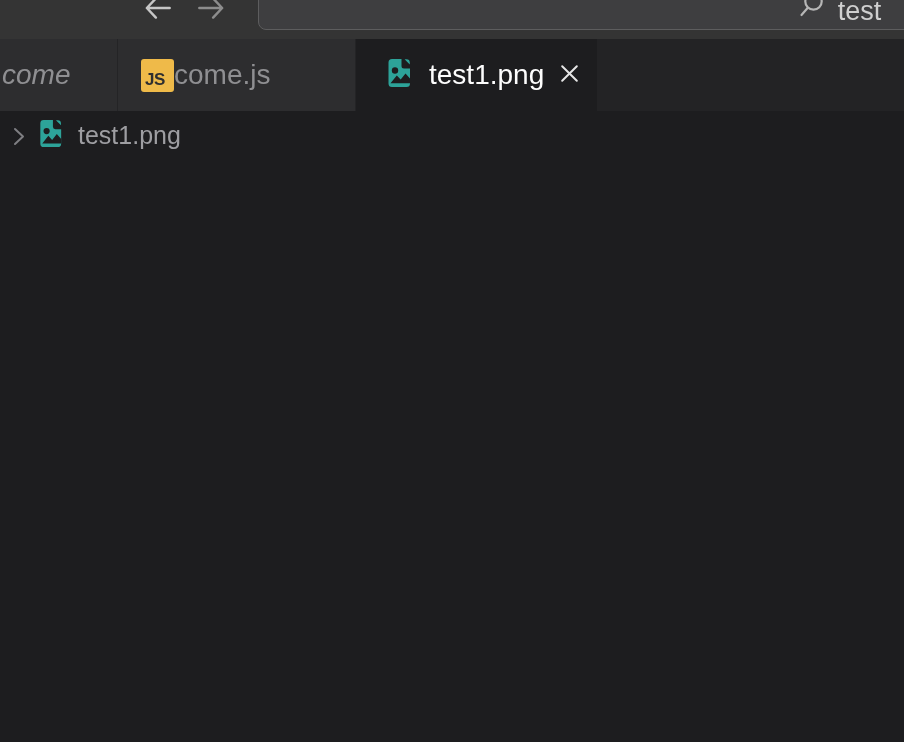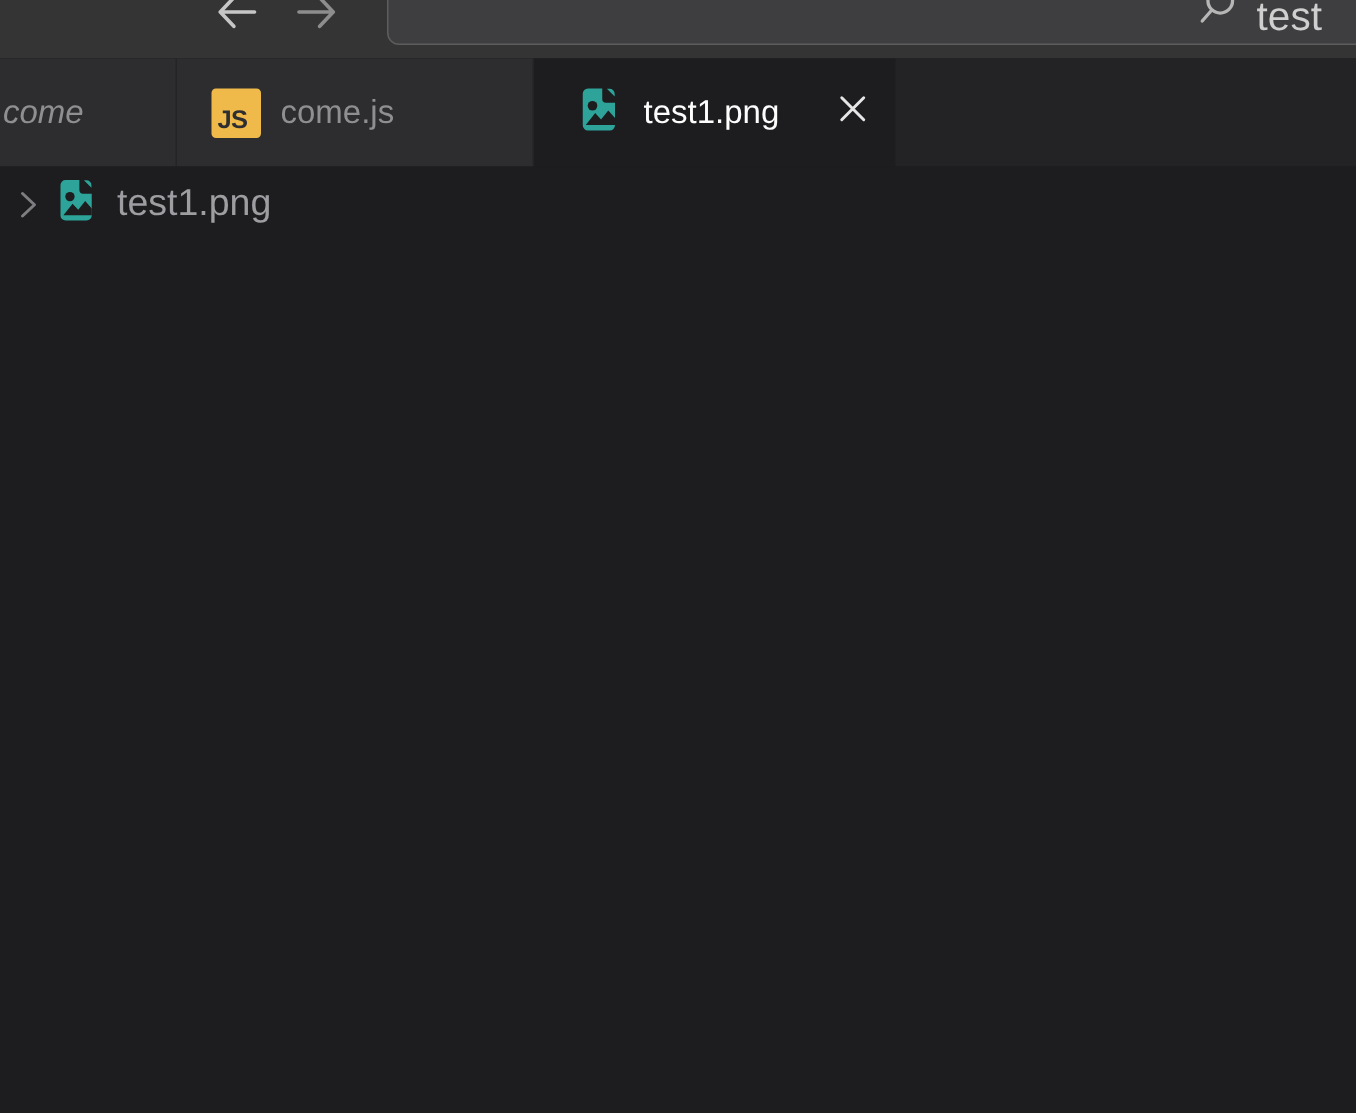--- a/index.html
+++ b/index.html
@@ -56,27 +56,27 @@
     box-sizing:border-box;
     cursor:pointer;flex:0 0 auto;
   }
   .tab-inactive{
     background:var(--inactive-tab-bg);
     border-right:1px solid #242426;
     color:var(--inactive-tab-fg);
   }
   .tab-welcome{margin-left:-64px;width:182px;padding-left:66px;}
   .tab-welcome .tab-label{font-style:italic;}
-  .tab-indexjs{width:238px;padding-left:23px;gap:13px;text-align:center;}
+  .tab-indexjs{width:238px;padding-left:23px;gap:0;text-align:center;}
   .tab-active{
     width:241px;padding-left:27px;gap:14px;
     background:var(--active-tab-bg);
     color:var(--active-tab-fg);
   }
-  .tab-label{font-size:22px;white-space:nowrap;}
+  .tab-label{font-size:28px;white-space:nowrap;}
   .tab-filler{flex:1 1 auto;background:var(--tab-bar-bg);}
   .close-btn{
     margin-left:auto;margin-right:17px;
     width:24px;height:24px;
     display:flex;align-items:center;justify-content:center;
     border-radius:5px;cursor:pointer;color:#e6e6e6;
   }
   
   .js-icon{
     width:33px;height:33px;flex:0 0 33px;

